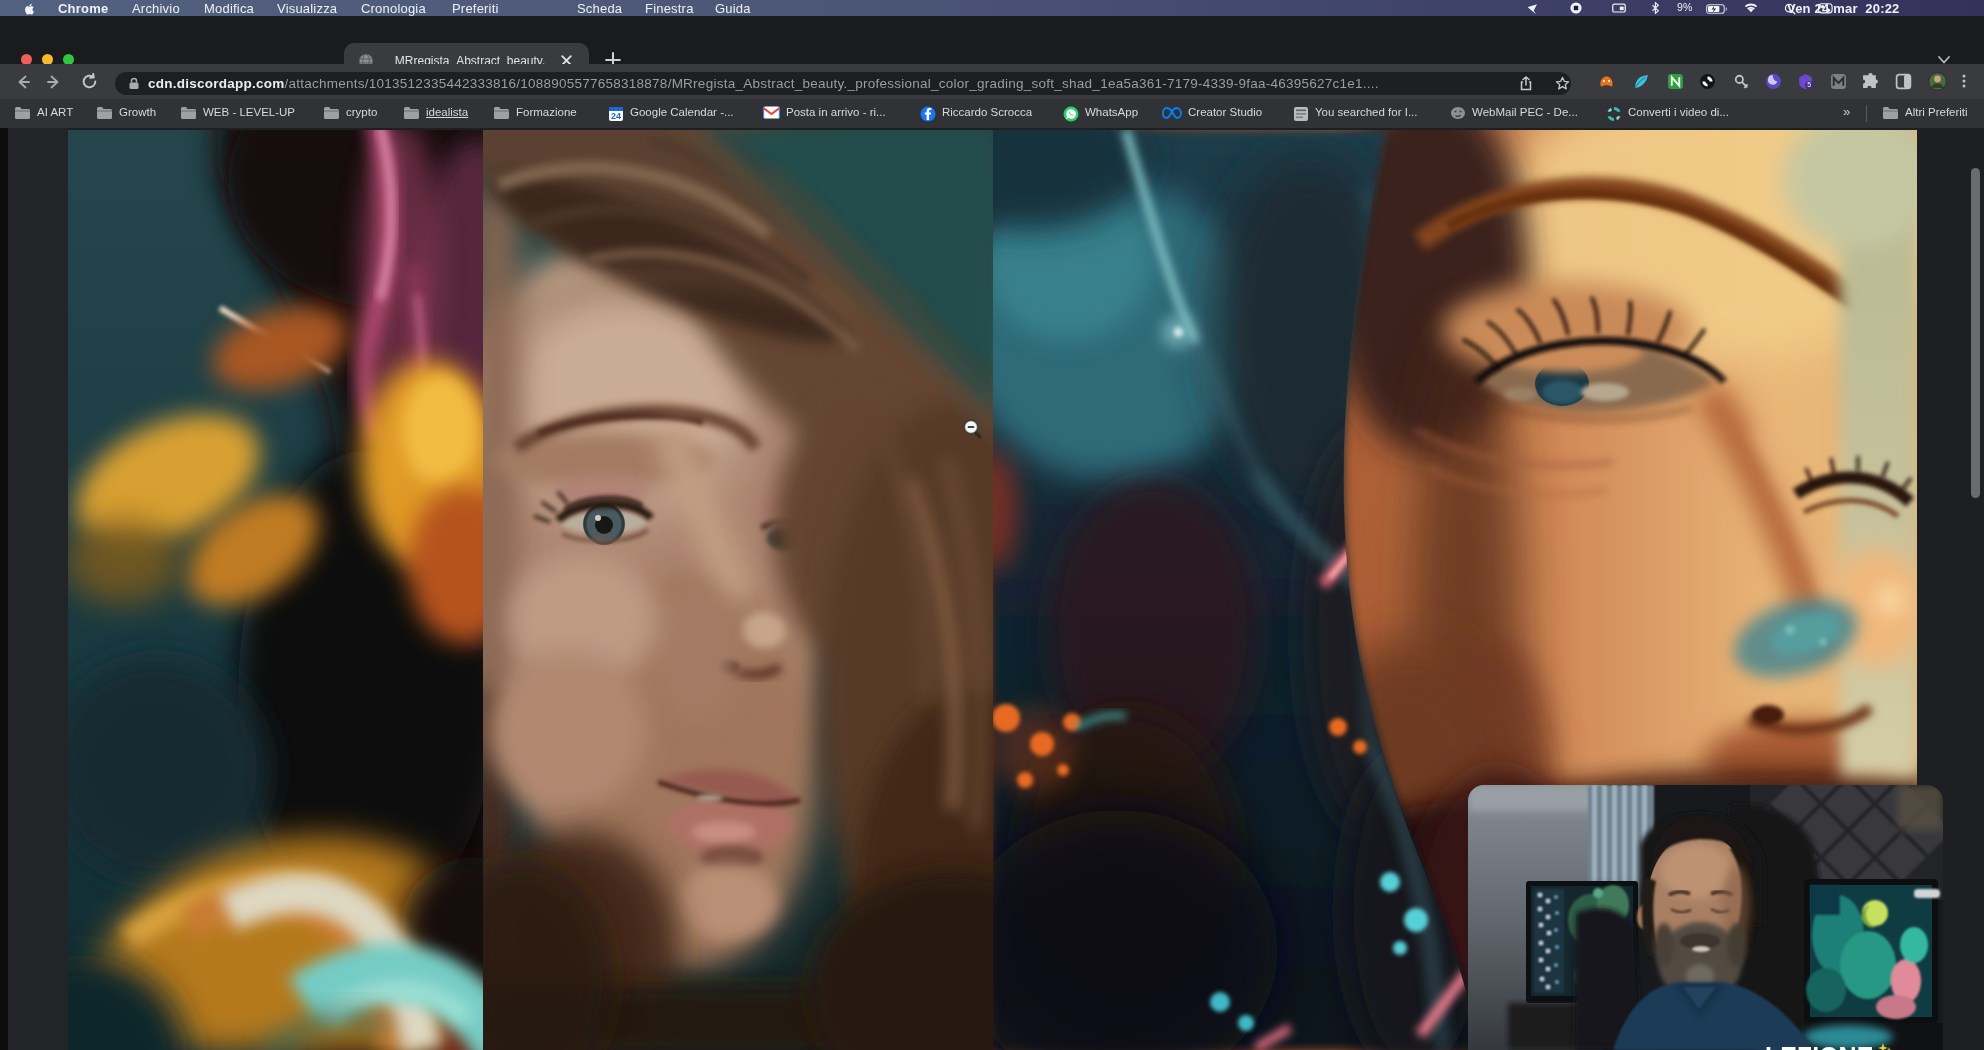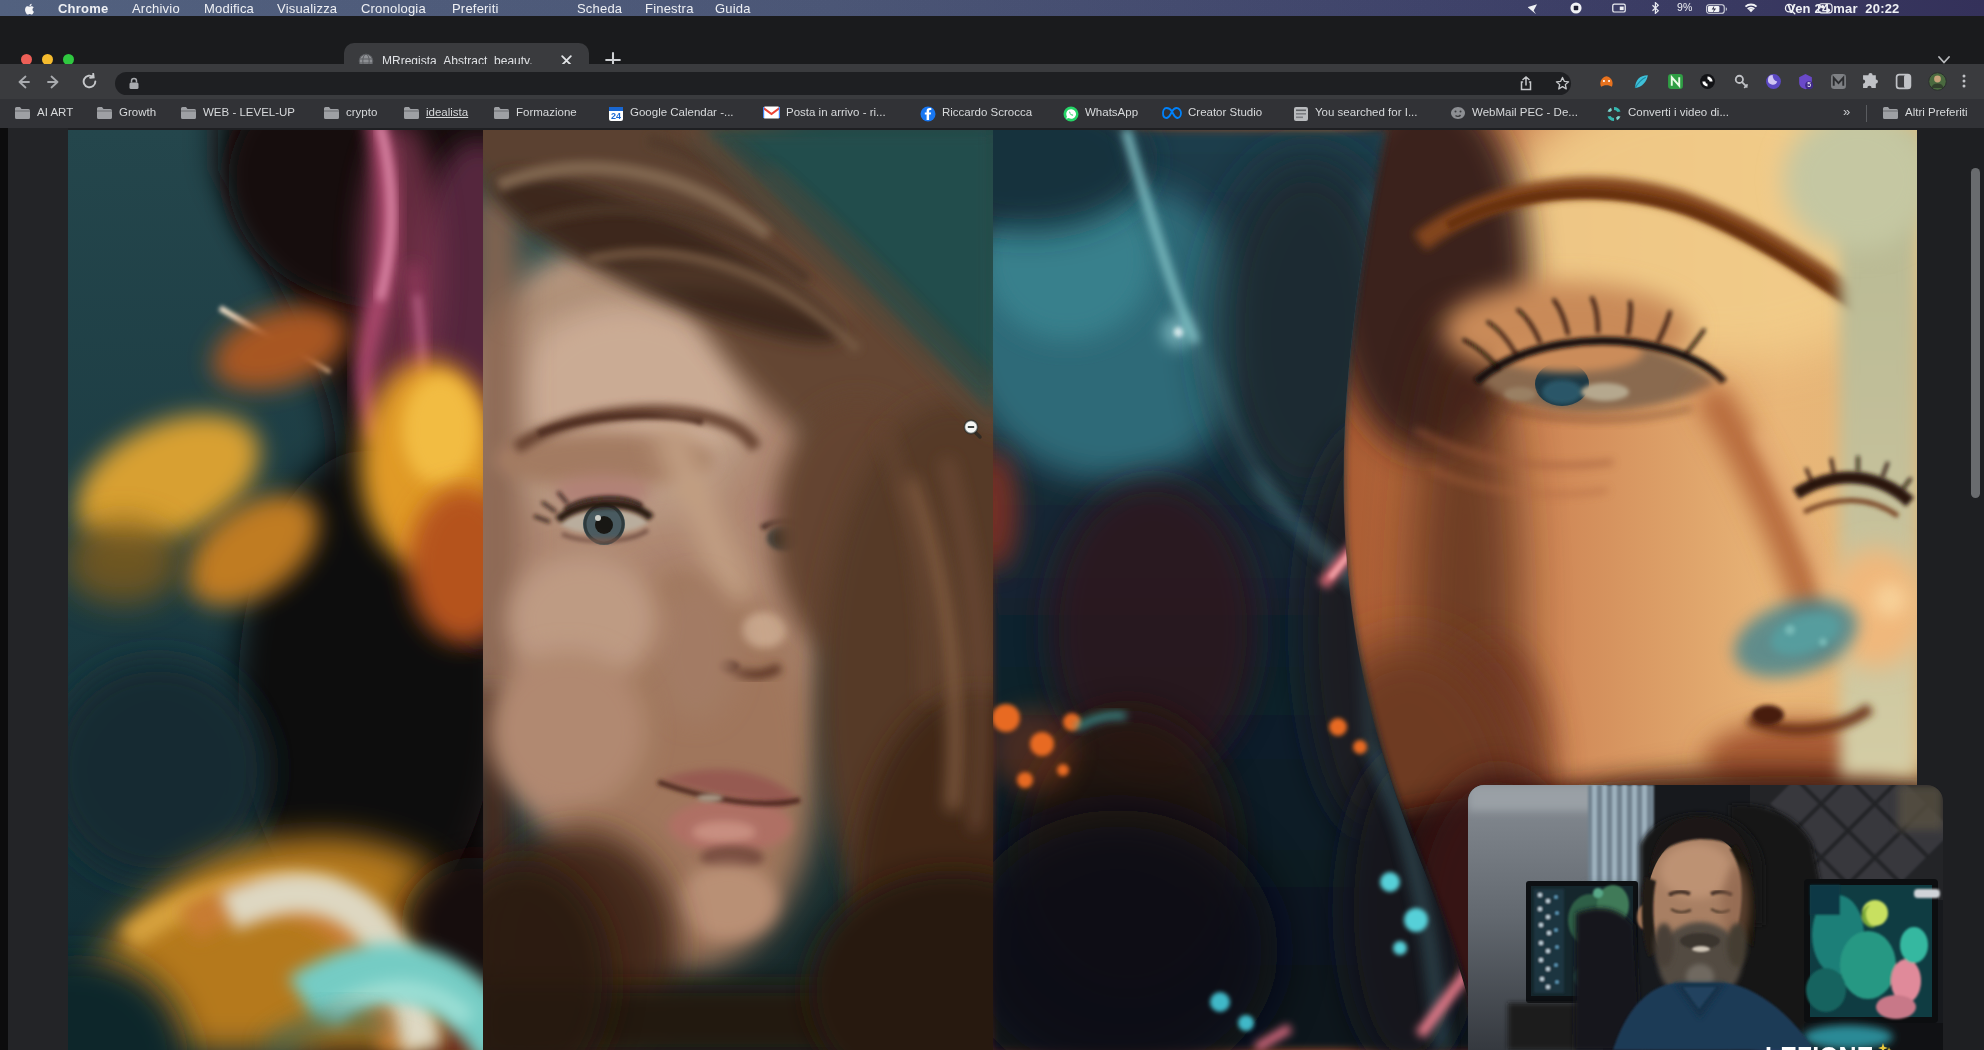--- a/index.html
+++ b/index.html
@@ -9,21 +9,21 @@
   
   #menubar{left:0;top:0;width:1984px;height:16px;
     background:linear-gradient(90deg,#54638206 0%,#54638200 100%),
                linear-gradient(90deg,#52617f 0%,#4b5676 42%,#3f436a 72%,#34315a 100%);}
   #menubar span{position:absolute;top:0.5px;font-size:13px;color:#eef0f4;letter-spacing:.2px;}
   
   #tabbar{left:0;top:16px;width:1984px;height:48px;background:#1a1b1d;}
   .tl{position:absolute;top:38px;width:11px;height:11px;border-radius:50%;}
   #tab1{position:absolute;left:100px;top:26px;width:240px;height:36px;color:#c9cbce;font-size:12px;}
   #tab2{position:absolute;left:344px;top:27px;width:245px;height:37px;background:#3a3b3e;
-        border-radius:10px 10px 0 0;color:#dfe1e4;font-size:12px;}
+        border-radius:10px 10px 0 0;color:#dfe1e4;font-size:12px;text-align:right;}
   
   #toolbar{left:0;top:64px;width:1984px;height:35px;background:#3a3b3e;}
   #omnibox{position:absolute;left:115px;top:8px;width:1456px;height:23px;background:#1e1f22;
            border-radius:12px;overflow:hidden;}
   
   #bookbar{left:0;top:99px;width:1984px;height:29px;background:#313236;}
   .bk{position:absolute;top:7px;height:16px;display:flex;align-items:flex-start;
       color:#d7d9db;font-size:11.5px;white-space:nowrap;}
   .bk svg{margin-right:6px;}
   
@@ -116,20 +116,23 @@
       <path d="M5.5 2.5 L11.5 8 L5.5 13.5 M11.5 8 H2" fill="none" stroke="#a9abaf" stroke-width="1.8" stroke-linecap="round" stroke-linejoin="round"></path>
     </svg>
     <svg style="position:absolute;left:81px;top:9px" width="17" height="17" viewBox="0 0 16 16">
       <path d="M13.5 8 a5.5 5.5 0 1 1 -1.8 -4.1 M11.5 0.8 L11.9 4.1 L8.6 4.4" fill="none" stroke="#c6c8cb" stroke-width="1.8" stroke-linecap="round"></path>
     </svg>
     <div id="omnibox">
       <svg style="position:absolute;left:13px;top:5px" width="12" height="13" viewBox="0 0 12 13">
         <rect x="1.5" y="5.5" width="9" height="6.5" rx="1.5" fill="#a9abaf"></rect>
         <path d="M3.5 5.5 V4 a2.5 2.5 0 0 1 5 0 V5.5" fill="none" stroke="#a9abaf" stroke-width="1.5"></path>
       </svg>
+      <div style="position:absolute;left:33px;top:3.5px;width:1360px;overflow:hidden;font-size:13.5px;letter-spacing:0.25px;white-space:nowrap;color:#9a9da2;">
+        <span style="color:#eceef0;font-weight:600;">cdn.discordapp.com</span>/attachments/1013512335442333816/1088905577658318878/MRregista_Abstract_beauty._professional_color_grading_soft_shad_1ea5a361-7179-4339-9faa-46395627c1e1....
+      </div>
       <svg style="position:absolute;left:1404px;top:4px" width="14" height="15" viewBox="0 0 14 15">
         <path d="M7 1 V9 M4 3.5 L7 1 L10 3.5" fill="none" stroke="#c6c8cb" stroke-width="1.5" stroke-linecap="round"></path>
         <path d="M3.5 6 H2.5 V13.5 H11.5 V6 H10.5" fill="none" stroke="#c6c8cb" stroke-width="1.5" stroke-linecap="round"></path>
       </svg>
       <svg style="position:absolute;left:1440px;top:4px" width="15" height="15" viewBox="0 0 16 16">
         <path d="M8 1.5 L9.9 5.7 L14.5 6.2 L11 9.2 L12 13.8 L8 11.4 L4 13.8 L5 9.2 L1.5 6.2 L6.1 5.7 Z" fill="none" stroke="#c6c8cb" stroke-width="1.4" stroke-linejoin="round"></path>
       </svg>
     </div>
     <svg style="position:absolute;left:1598px;top:9px" width="17" height="17" viewBox="0 0 16 16">
       <path d="M3 13 C1 9 3 4 8 3 C13 4 15 9 13 13 C11 11 5 11 3 13z" fill="#e8721e"></path>

